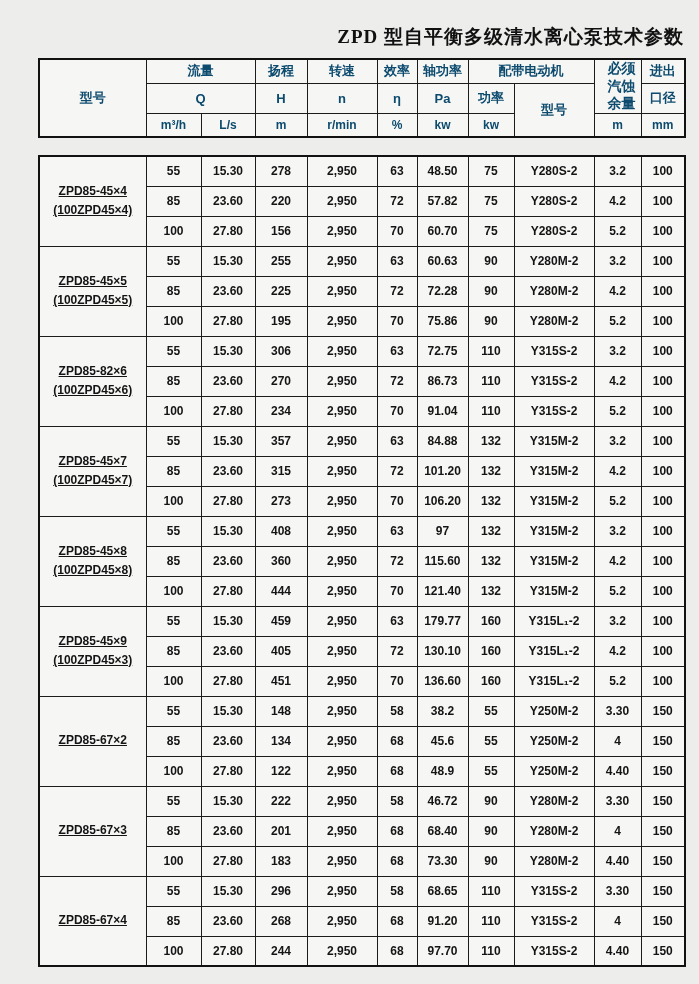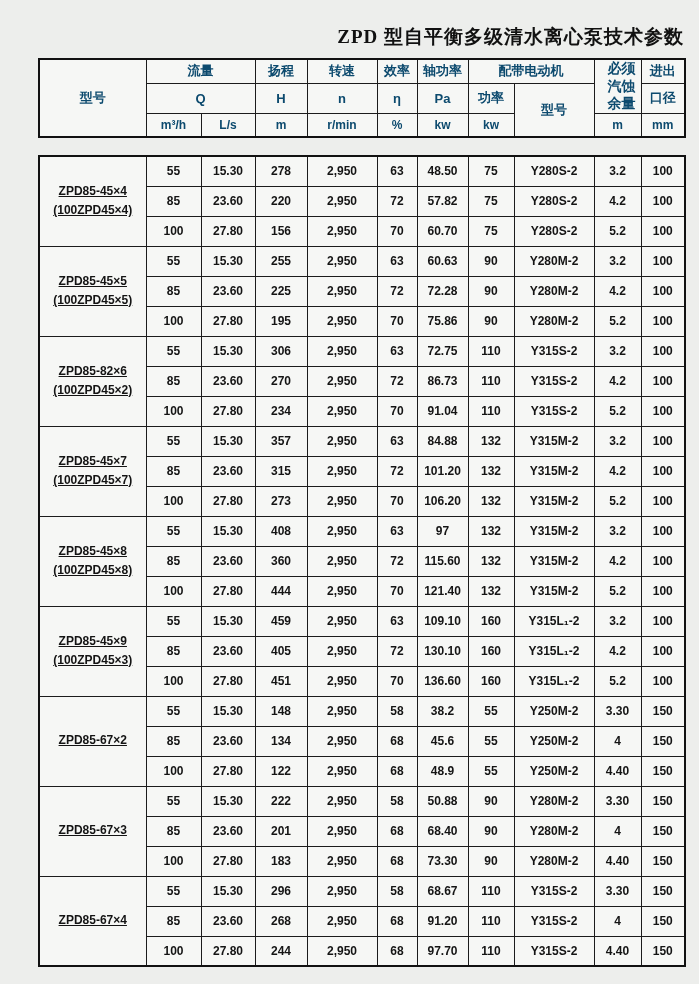--- a/index.html
+++ b/index.html
@@ -205,21 +205,21 @@
             <td>70</td>
             <td>75.86</td>
             <td>90</td>
             <td>Y280M-2</td>
             <td>5.2</td>
             <td>100</td>
           </tr>
           <tr>
             <td rowspan="3" class="model-cell">
               <div>ZPD85-82×6</div>
-              <div>(100ZPD45×2)</div>
+              <div>(100ZPD45×6)</div>
             </td>
             <td>55</td>
             <td>15.30</td>
             <td>306</td>
             <td>2,950</td>
             <td>63</td>
             <td>72.75</td>
             <td>110</td>
             <td>Y315S-2</td>
             <td>3.2</td>
@@ -332,21 +332,21 @@
           <tr>
             <td rowspan="3" class="model-cell">
               <div>ZPD85-45×9</div>
               <div>(100ZPD45×3)</div>
             </td>
             <td>55</td>
             <td>15.30</td>
             <td>459</td>
             <td>2,950</td>
             <td>63</td>
-            <td>109.10</td>
+            <td>179.77</td>
             <td>160</td>
             <td>Y315L₁-2</td>
             <td>3.2</td>
             <td>100</td>
           </tr>
           <tr>
             <td>85</td>
             <td>23.60</td>
             <td>405</td>
             <td>2,950</td>
@@ -410,21 +410,21 @@
           </tr>
           <tr>
             <td rowspan="3" class="model-cell">
               <div>ZPD85-67×3</div>
             </td>
             <td>55</td>
             <td>15.30</td>
             <td>222</td>
             <td>2,950</td>
             <td>58</td>
-            <td>50.88</td>
+            <td>46.72</td>
             <td>90</td>
             <td>Y280M-2</td>
             <td>3.30</td>
             <td>150</td>
           </tr>
           <tr>
             <td>85</td>
             <td>23.60</td>
             <td>201</td>
             <td>2,950</td>
@@ -449,21 +449,21 @@
           </tr>
           <tr>
             <td rowspan="3" class="model-cell">
               <div>ZPD85-67×4</div>
             </td>
             <td>55</td>
             <td>15.30</td>
             <td>296</td>
             <td>2,950</td>
             <td>58</td>
-            <td>68.67</td>
+            <td>68.65</td>
             <td>110</td>
             <td>Y315S-2</td>
             <td>3.30</td>
             <td>150</td>
           </tr>
           <tr>
             <td>85</td>
             <td>23.60</td>
             <td>268</td>
             <td>2,950</td>

